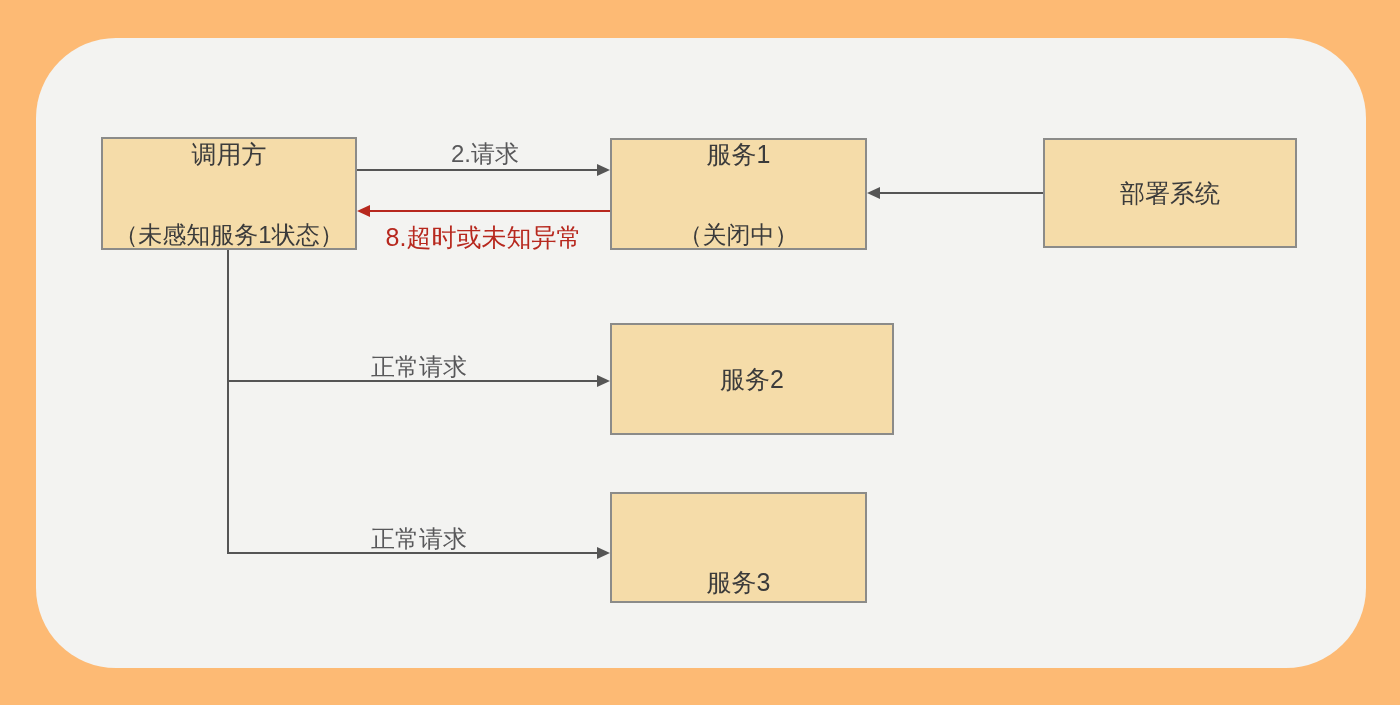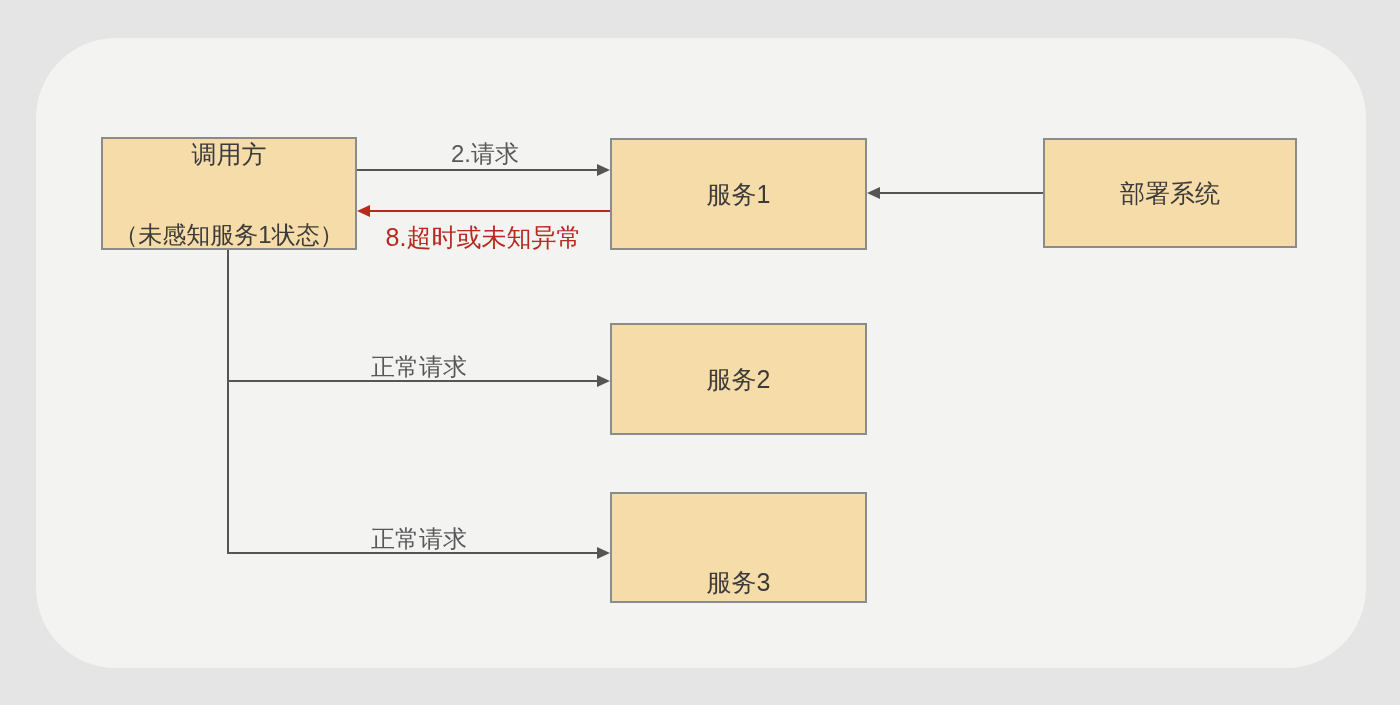--- a/index.html
+++ b/index.html
@@ -5,21 +5,21 @@
   html, body {
     margin: 0;
     padding: 0;
     background: #ffffff;
     font-family: "Liberation Sans", "DejaVu Sans", sans-serif;
   }
   .canvas {
     position: relative;
     width: 1400px;
     height: 705px;
-    background: #e5e5e5;
+    background: #fdba74;
     overflow: hidden;
   }
   .panel {
     position: absolute;
     left: 36px;
     top: 38px;
     width: 1330px;
     height: 630px;
     background: #f3f3f1;
     border-radius: 80px;
@@ -45,21 +45,21 @@
     font-size: 24px;
     line-height: 36px;
     white-space: nowrap;
     margin-top: 44px;
   }
   .node-subtitle:empty { display: none; }
 
   #n-caller   { left: 101px;  top: 137px; width: 256px; height: 113px; }
   #n-service1 { left: 610px;  top: 138px; width: 257px; height: 112px; text-align: center; }
   #n-deploy   { left: 1043px; top: 138px; width: 254px; height: 110px; }
-  #n-service2 { left: 610px;  top: 323px; width: 257px; height: 112px; }
+  #n-service2 { left: 610px;  top: 323px; width: 284px; height: 112px; }
   #n-service3 { left: 610px;  top: 492px; width: 257px; height: 111px; justify-content: flex-end; }
 
   .line {
     position: absolute;
     background: #555555;
   }
   .line.err { background: #b7281e; }
 
   .arrow-right {
     position: absolute;
@@ -118,20 +118,21 @@
 <div class="canvas">
   <div class="panel"></div>
 
   <div class="node" id="n-caller">
     <div class="node-title">调用方</div>
     <div class="node-subtitle">（未感知服务1状态）</div>
   </div>
 
   <div class="node" id="n-service1">
     <div class="node-title">服务1</div>
+    <div class="node-subtitle">（关闭中）</div>
   </div>
 
   <div class="node" id="n-deploy">
     <div class="node-title">部署系统</div>
 
   </div>
 
   <div class="node" id="n-service2">
     <div class="node-title">服务2</div>
 

